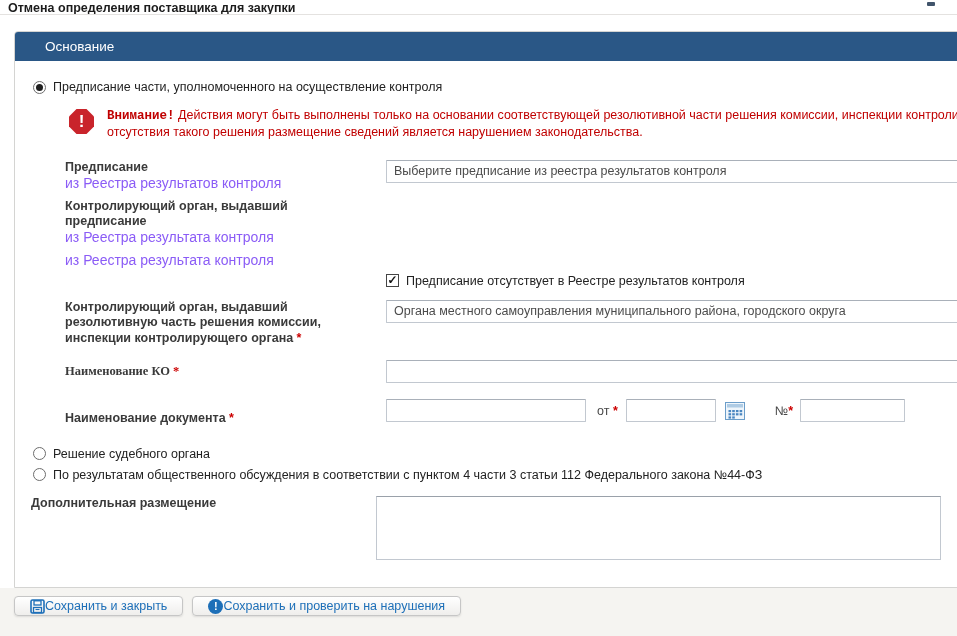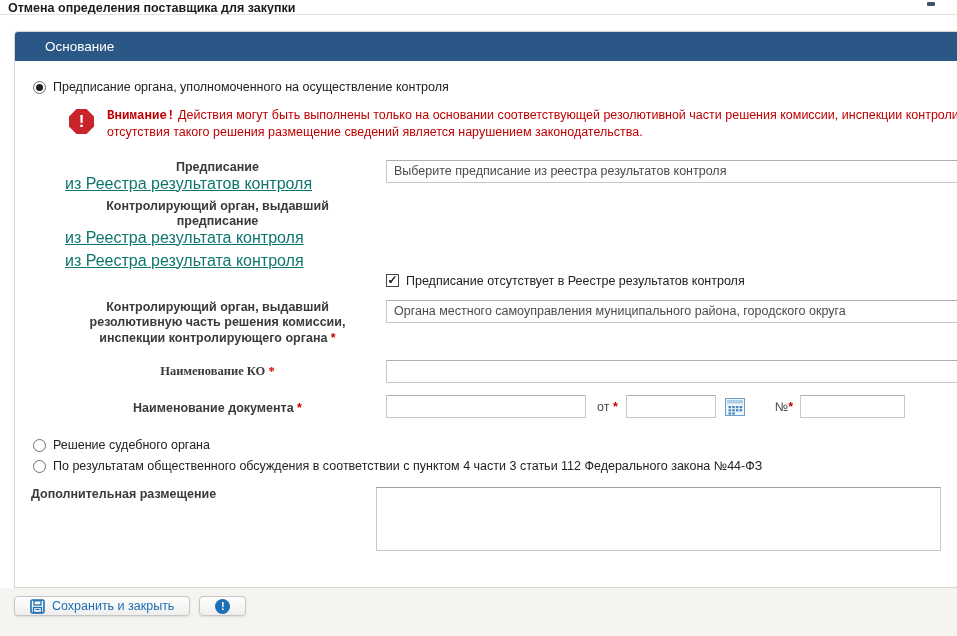--- a/index.html
+++ b/index.html
@@ -55,22 +55,22 @@
     clip-path:polygon(30% 0,70% 0,100% 30%,100% 70%,70% 100%,30% 100%,0 70%,0 30%);
     font-weight:bold; font-size:17px; line-height:25px; text-align:center;
   }
   .warning-text { color:#c00000; font-size:12.5px; line-height:16px; }
   .warning-line1 { white-space:nowrap; }
   .warning-text b { font-weight:bold;font-family:Liberation Mono, monospace; }
 
   
   .frow { display:flex; margin-left:50px; }
   .flabel { width:305px; flex:none; }
-  .flabel .lbl { font-weight:bold; font-size:12.5px; color:#3a3a3a; line-height:15.5px;text-align:center; }
-  .flabel .sub { font-size:16px; color:#0f766e; line-height:15px;text-decoration:underline; }
+  .flabel .lbl { font-weight:bold; font-size:12.5px; color:#3a3a3a; line-height:15.5px; }
+  .flabel .sub { font-size:14px; color:#8b5cf6; line-height:15px; }
   .req { color:#cc0000; font-weight:bold; }
   .fcontrol { margin-left:16px; flex:1; padding-right:14px; }
 
   .text-input, .select-box {
     height:23px; width:100%;
     border:1px solid #c2c8d0; border-top-color:#a9b0b9;
     background:#fff; color:#4c4c4c;
     font-family:"Liberation Sans", sans-serif;
     font-size:12.5px; line-height:21px;
     padding:0 7px;
@@ -107,21 +107,21 @@
 
   
   .footer {
     height:48px; width:957px;
     background:#f5f4f1;
     display:flex; align-items:flex-start; gap:9px;
     padding:8px 0 0 14px;
   }
   .btn {
     height:20px;
-    display:flex; align-items:center; gap:7px;
+    display:flex; align-items:center; 
     padding:0 15px;
     border:1px solid #c6c6c6; border-radius:4px;
     background:linear-gradient(#ffffff,#efeeec);
     box-shadow:0 1px 2px rgba(0,0,0,.10);
     color:#1d6fb8; font-size:12.5px;
     font-family:"Liberation Sans", sans-serif;
     cursor:pointer;
   }
   .excl-circle {
     width:15px; height:15px; flex:none;
@@ -148,21 +148,21 @@
 </div>
 
 <div class="panel">
   <div class="panel-header">Основание</div>
   <div class="panel-body">
 
     <div class="radio-row mt-19">
       <span class="radio">
           <span class="dot"></span>
         </span>
-      <span>Предписание органа, уполномоченного на осуществление контроля</span>
+      <span>Предписание части, уполномоченного на осуществление контроля</span>
     </div>
 
     <div class="warning">
       <div class="warning-icon">!</div>
       <div class="warning-text">
         <div class="warning-line1"><b>Внимание!</b><span> Действия могут быть выполнены только на основании соответствующей резолютивной части решения комиссии, инспекции контролирующ</span></div>
         <div class="warning-line2">отсутствия такого решения размещение сведений является нарушением законодательства.</div>
       </div>
     </div>
 
@@ -208,21 +208,21 @@
     <div class="frow mt-14">
       <div class="flabel" style="padding-top:4px;font-family:Liberation Serif, serif;">
         <div class="lbl"><span>Наименование КО </span><span class="req">*</span></div>
       </div>
       <div class="fcontrol">
         <input class="text-input" type="text" style="">
       </div>
     </div>
 
     <div class="frow mt-12">
-      <div class="flabel" style="padding-top:6px;">
+      <div class="flabel" style="padding-top:6px;margin-top:10px;">
         <div class="lbl"><span>Наименование документа </span><span class="req">*</span></div>
       </div>
       <div class="fcontrol doc-fields">
         <input class="text-input doc-name" type="text" style="">
         <span class="doc-sep" style="margin-left:11px;"><span>от </span><span class="req">*</span></span>
         <input class="text-input doc-date" type="text" style="margin-left: 8px;">
         <svg class="cal-icon" style="margin-left:9px;" viewBox="0 0 20 18">
           <rect x="0.5" y="0.5" width="19" height="17" fill="#eef5fb" stroke="#6b9dc9"></rect>
           <rect x="2" y="2" width="16" height="3.5" fill="#aecbe4"></rect>
           <rect x="3.5" y="8" width="2.6" height="2.2" fill="#4a86c0"></rect>
@@ -264,14 +264,15 @@
     <svg width="15" height="15" viewBox="0 0 15 15">
       <rect x="1" y="1" width="13" height="13" rx="1.5" fill="none" stroke="#1d6fb8" stroke-width="1.6"></rect>
       <rect x="4" y="1.8" width="7" height="4.2" fill="none" stroke="#1d6fb8" stroke-width="1.3"></rect>
       <rect x="3.5" y="8.5" width="8" height="5" fill="none" stroke="#1d6fb8" stroke-width="1.3"></rect>
       <line x1="5.5" y1="10.5" x2="9.5" y2="10.5" stroke="#1d6fb8" stroke-width="1.1"></line>
     </svg>
     <span>Сохранить и закрыть</span>
   </button>
   <button class="btn">
     <span class="excl-circle">!</span>
+    <span>Сохранить и проверить на нарушения</span>
   </button>
 </div>
 
 </body></html>

